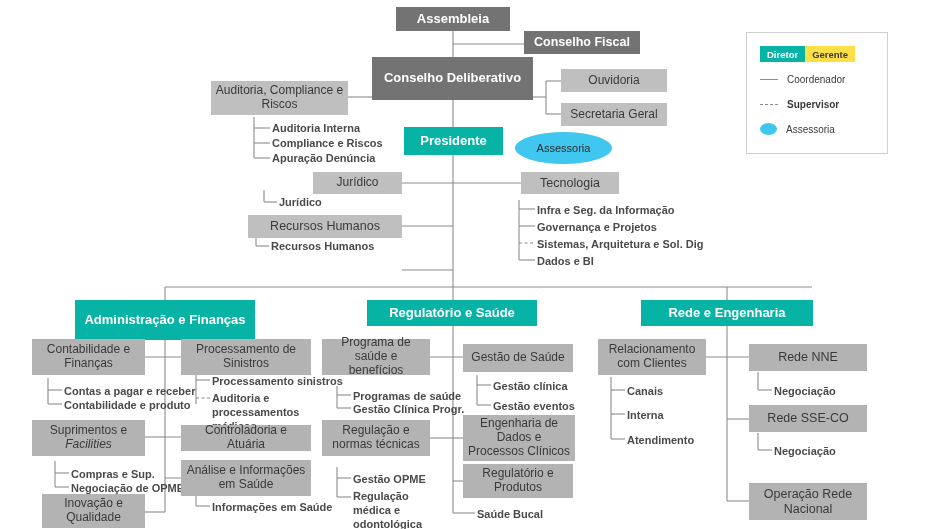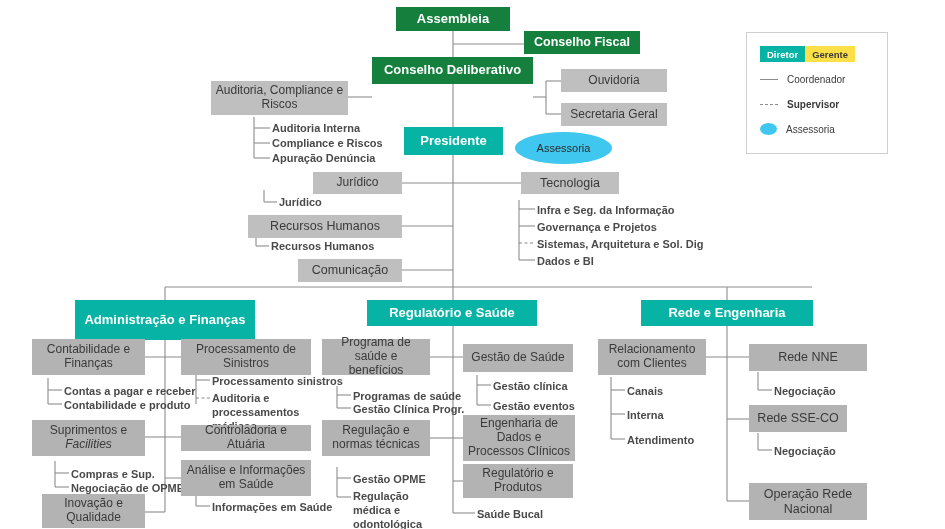--- a/index.html
+++ b/index.html
@@ -25,21 +25,21 @@
     box-sizing:border-box;
     display:flex;
     align-items:center;
     justify-content:center;
     text-align:center;
     line-height:1.15;
     padding:2px 4px;
     z-index:2;
   }
   .box.blue{
-    background:#15803d;
+    background:#737373;
     color:#ffffff;
     font-weight:bold;
   }
   .box.teal{
     background:#06b3a4;
     color:#ffffff;
     font-weight:bold;
   }
   .box.gray{
     background:#bfbfbf;
@@ -233,21 +233,21 @@
   </svg>
 
   <div class="box blue" style="left:396px;top:7px;width:114px;height:24px;font-size:13px;">
     <span>Assembleia</span>
   </div>
 
   <div class="box blue" style="left:524px;top:31px;width:116px;height:23px;font-size:12.5px;">
     <span>Conselho Fiscal</span>
   </div>
 
-  <div class="box blue" style="left:372px;top:57px;width:161px;height:27px;font-size:13px;">
+  <div class="box blue" style="left:372px;top:57px;width:161px;height:43px;font-size:13px;">
     <span>Conselho Deliberativo</span>
   </div>
 
   <div class="box gray" style="left:561px;top:69px;width:106px;height:23px;font-size:12px;">
     <span>Ouvidoria</span>
   </div>
 
   <div class="box gray" style="left:561px;top:103px;width:106px;height:23px;font-size:12px;">
     <span>Secretaria Geral</span>
   </div>
@@ -281,23 +281,20 @@
     <span>Jurídico</span>
   </div>
 
   <div class="box gray" style="left:248px;top:215px;width:154px;height:23px;font-size:12.5px;">
     <span>Recursos Humanos</span>
   </div>
   <div class="leaf" style="left:271px;top:240px;">
     <span>Recursos Humanos</span>
   </div>
 
-  <div class="box gray" style="left:298px;top:259px;width:104px;height:23px;font-size:12.5px;">
-    <span>Comunicação</span>
-  </div>
 
   <div class="box gray" style="left:521px;top:172px;width:98px;height:22px;font-size:12.5px;">
     <span>Tecnologia</span>
   </div>
   <div class="leaf" style="left:537px;top:204px;">
     <span>Infra e Seg. da Informação</span>
   </div>
   <div class="leaf" style="left:537px;top:221px;">
     <span>Governança e Projetos</span>
   </div>
@@ -417,21 +414,21 @@
     <span>Atendimento</span>
   </div>
 
   <div class="box gray2" style="left:749px;top:344px;width:118px;height:27px;font-size:12.5px;">
     <span>Rede NNE</span>
   </div>
   <div class="leaf" style="left:774px;top:385px;">
     <span>Negociação</span>
   </div>
 
-  <div class="box gray2" style="left:749px;top:405px;width:98px;height:27px;font-size:12.5px;">
+  <div class="box gray2" style="left:749px;top:405px;width:118px;height:27px;font-size:12.5px;">
     <span>Rede SSE-CO</span>
   </div>
   <div class="leaf" style="left:774px;top:445px;">
     <span>Negociação</span>
   </div>
 
   <div class="box gray2" style="left:749px;top:483px;width:118px;height:37px;font-size:12.5px;">
     <span>Operação Rede Nacional</span>
   </div>
 

